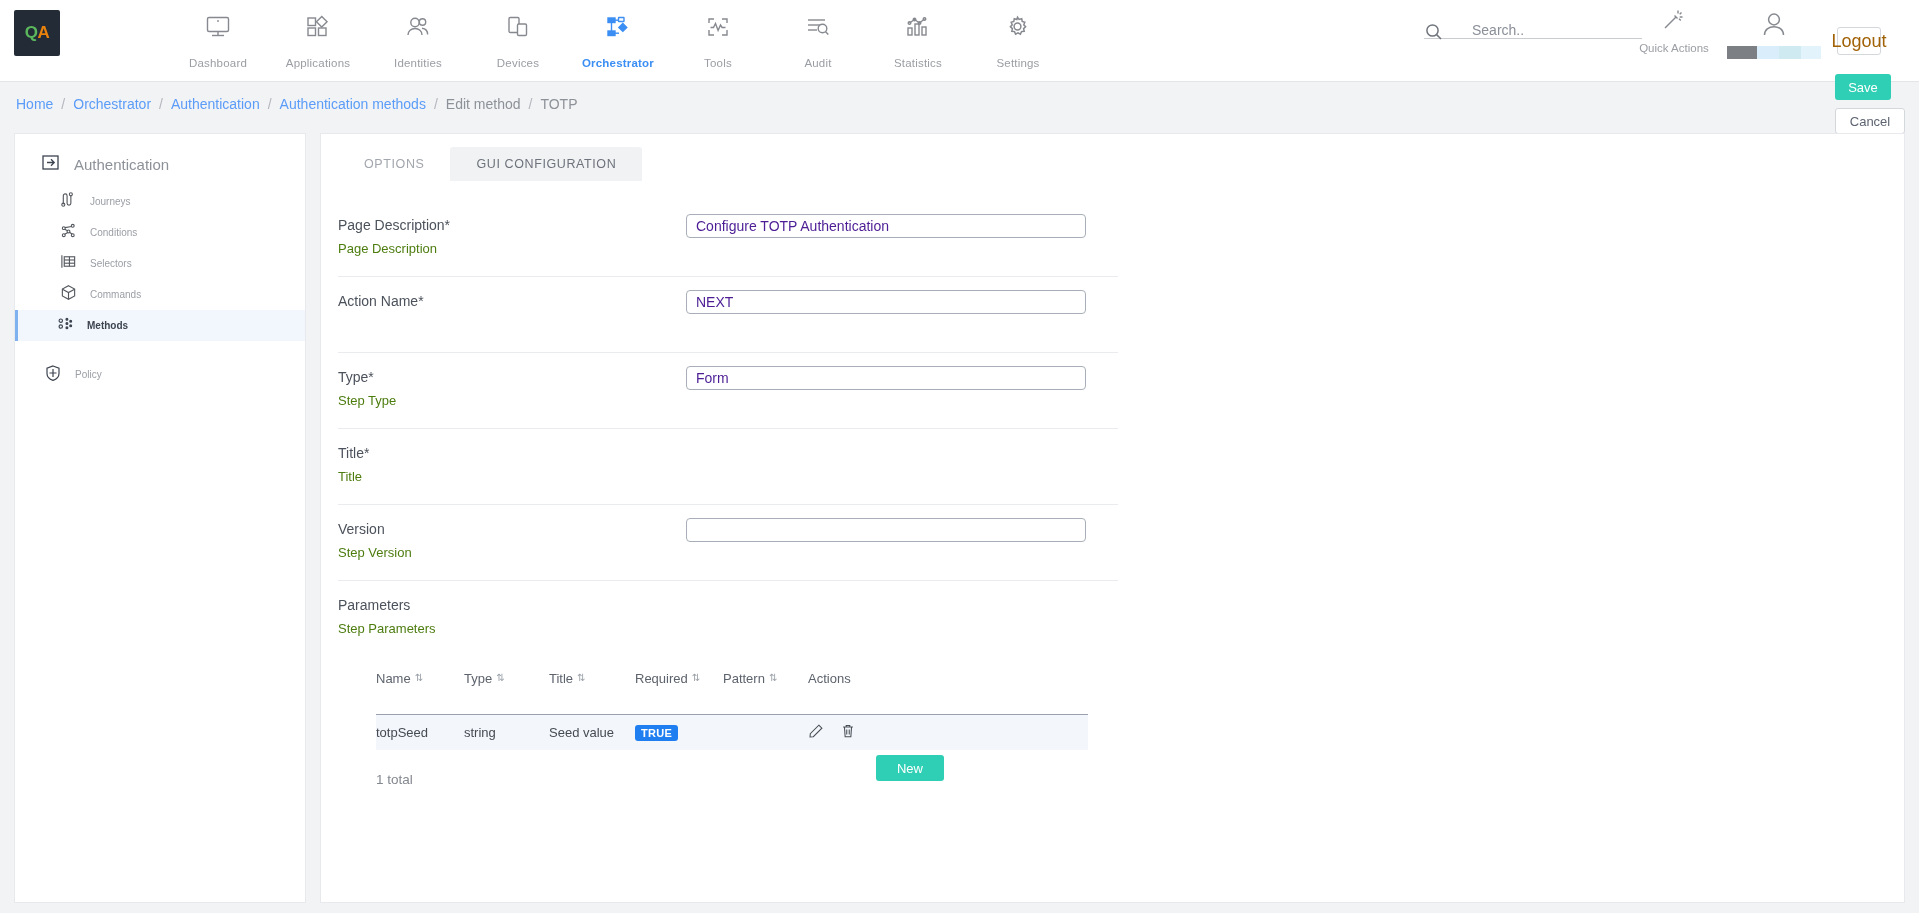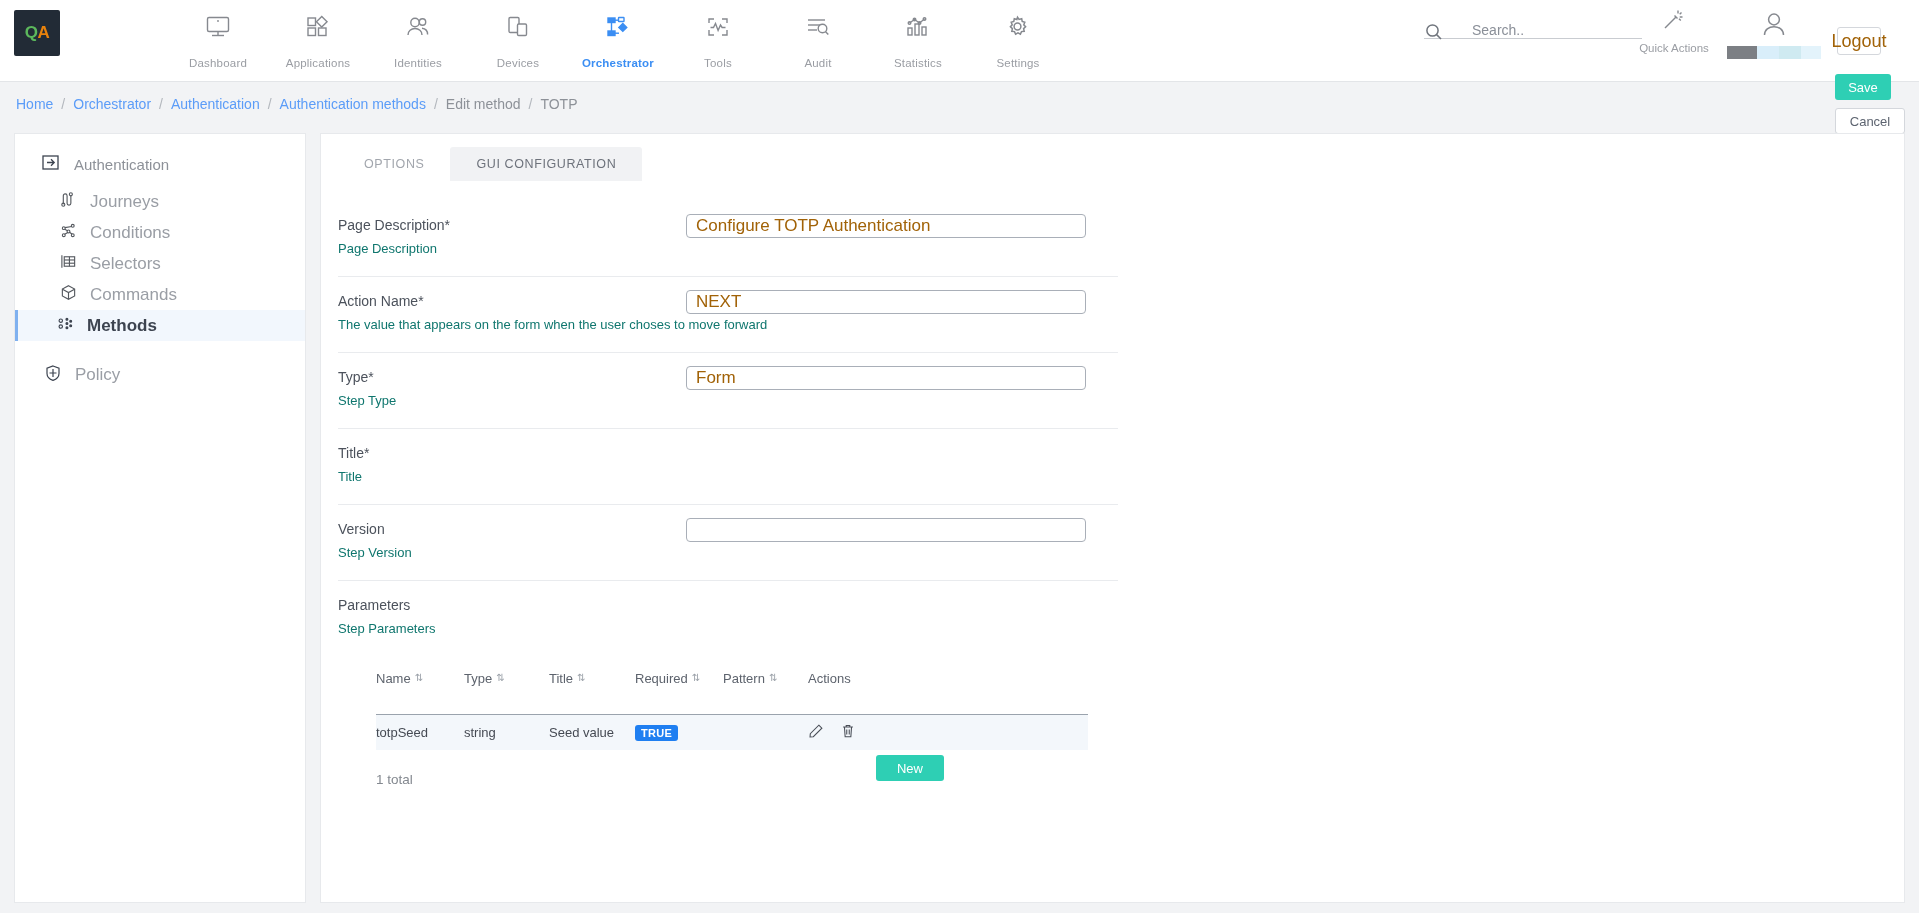--- a/index.html
+++ b/index.html
@@ -97,21 +97,21 @@
   }
   .side-head {
     display: flex; align-items: center; height: 44px; padding-left: 26px; gap: 14px;
     margin-top: 8px;
   }
   .side-head .txt { font-size: 15px; color: #8d9198; }
   .side-item {
     display: flex; align-items: center; height: 31px; padding-left: 42px; gap: 13px;
     cursor: pointer; border-left: 3px solid transparent; position: relative;
   }
-  .side-item .txt { font-size: 17px; color: #9a9ea5; }
+  .side-item .txt { font-size: 10px; color: #9a9ea5; }
   .side-item.active { background: #f2f7fd; border-left: 3px solid #7fb0ef; padding-left: 39px; }
   .side-item.active .txt { color: #3d4450; font-weight: bold; }
   .side-gap { height: 18px; }
 
   
   .panel {
     position: absolute; left: 320px; top: 133px; width: 1585px; height: 770px;
     background: #ffffff; border: 1px solid #e7e9ec;
   }
   .tabs { position: absolute; left: 17px; top: 13px; display: flex; }
@@ -122,26 +122,26 @@
   }
   .tab.active { background: #f1f2f4; color: #6d727b; }
 
   .form { position: absolute; left: 17px; top: 67px; width: 780px; }
   .row {
     position: relative; min-height: 76px; border-bottom: 1px solid #e9ebee;
     padding-top: 16px;
   }
   .row:last-child { border-bottom: none; }
   .row .lab { font-size: 14px; color: #4c525c; }
-  .row .hint { font-size: 13px; color: #0f766e; margin-top: 8px; }
+  .row .hint { font-size: 13px; color: #4d7c0f; margin-top: 8px; }
   .row .field {
     position: absolute; left: 348px; top: 13px; width: 400px; height: 24px;
     border: 1px solid #a9afb8; border-radius: 4px; background: #fff;
     display: flex; align-items: center; padding: 0 9px;
-    font-size: 17px; color: #a16207; cursor: text;
+    font-size: 14px; color: #4c1d95; cursor: text;
   }
 
   
   .params { position: relative; padding-top: 16px; }
   .ptable { margin-top: 26px; margin-left: 38px; width: 712px; }
   .ptable .thead { display: flex; height: 32px; align-items: center; }
   .ptable .thead div {
     font-size: 13px; color: #5d636d; display: flex; align-items: center; gap: 4px;
   }
   .c1 { width: 88px; } .c2 { width: 85px; } .c3 { width: 86px; }
@@ -447,21 +447,20 @@
     <div class="form">
 
       <div class="row">
         <div class="lab">Page Description*</div>
         <div class="hint">Page Description</div>
         <div class="field">Configure TOTP Authentication</div>
       </div>
 
       <div class="row">
         <div class="lab">Action Name*</div>
-        <div class="hint">The value that appears on the form when the user choses to move forward</div>
         <div class="field">NEXT</div>
       </div>
 
       <div class="row">
         <div class="lab">Type*</div>
         <div class="hint">Step Type</div>
         <div class="field">Form</div>
       </div>
 
       <div class="row">

